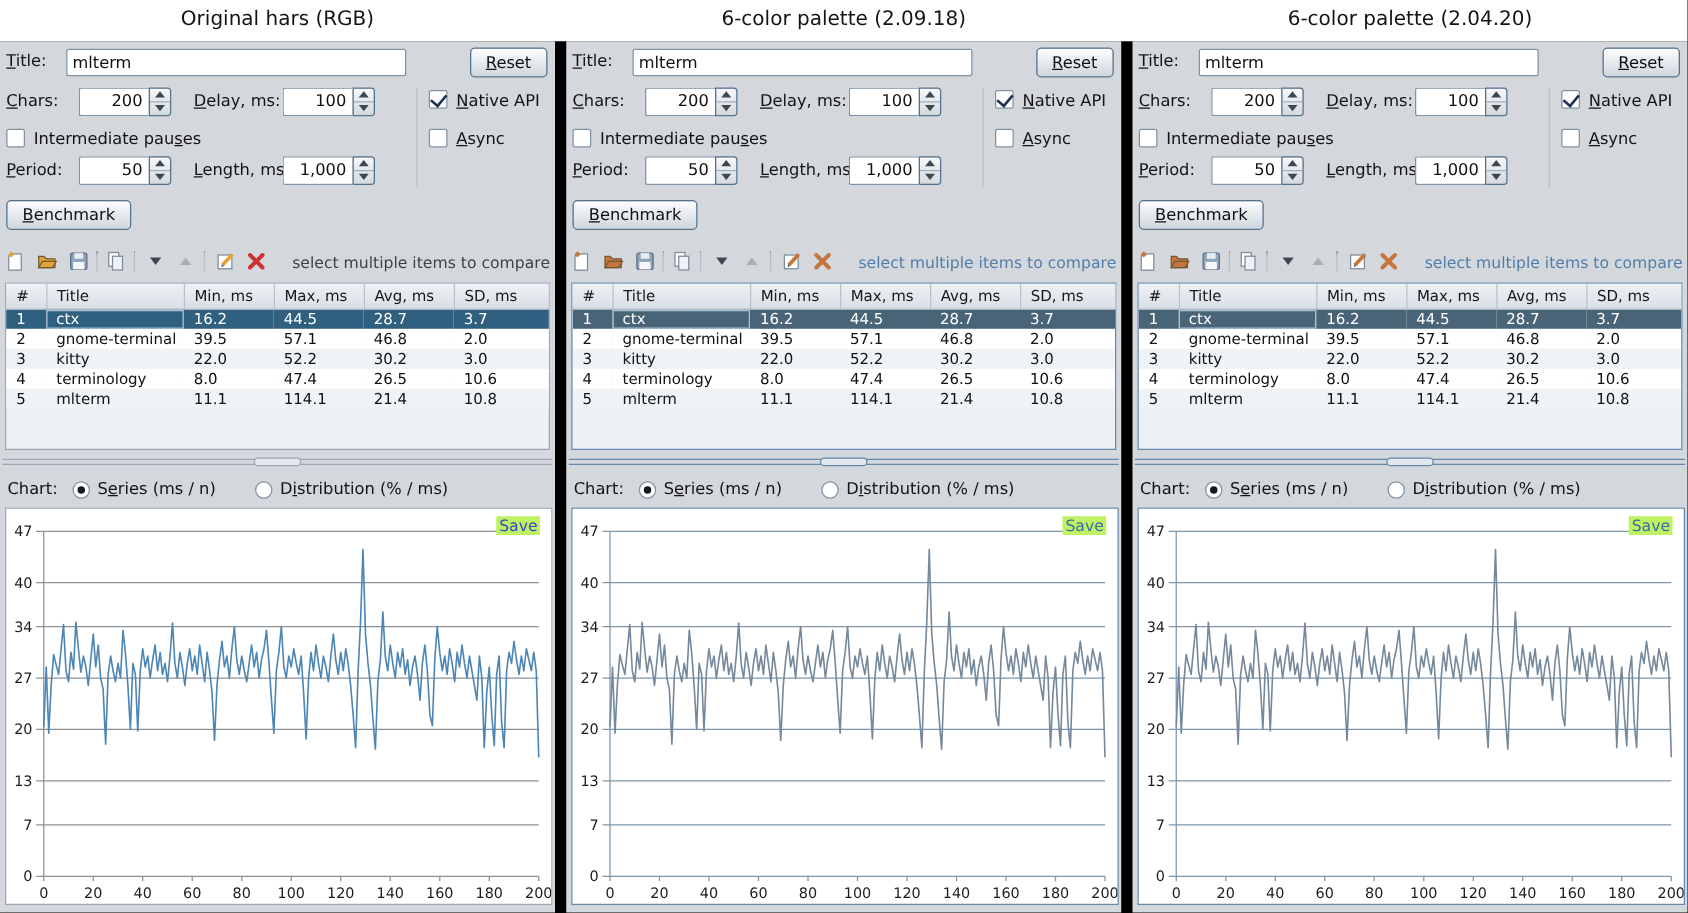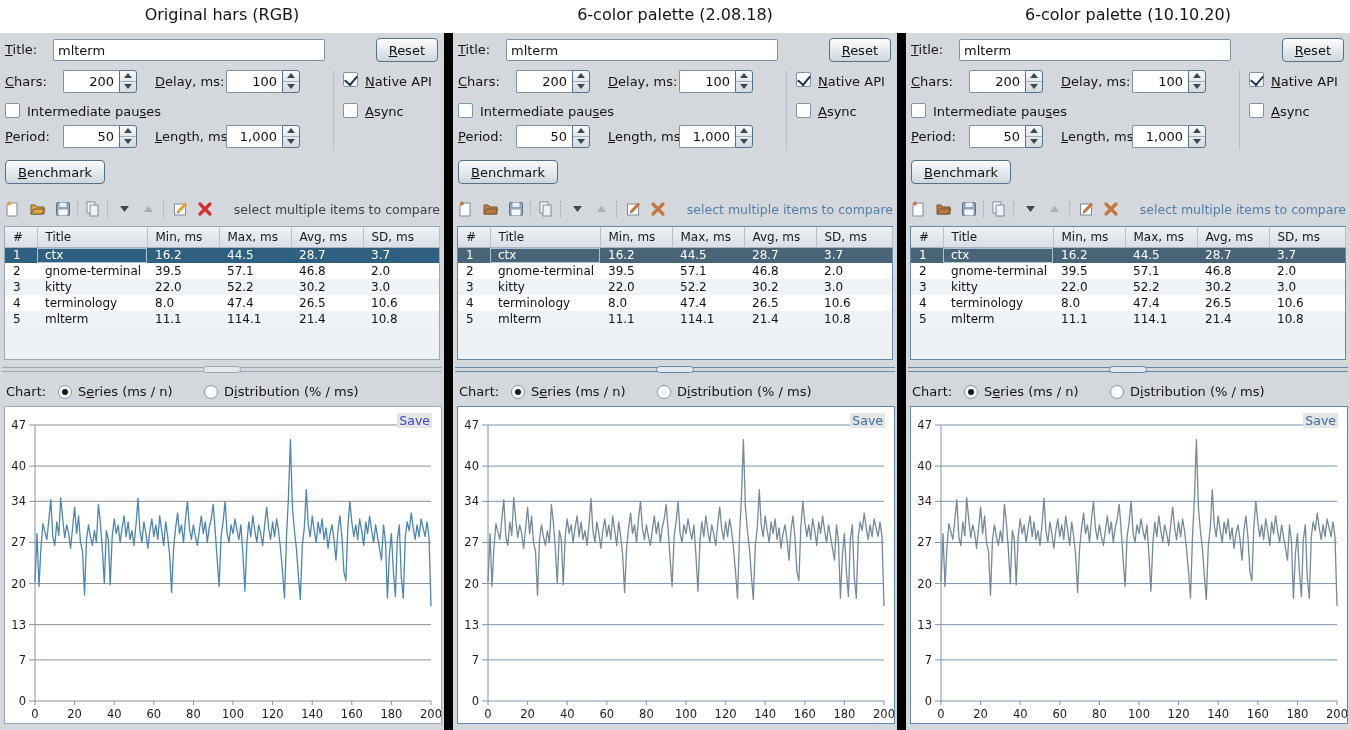--- a/index.html
+++ b/index.html
@@ -62,29 +62,29 @@
 
   
   .chart-ctl { position:absolute; left:6px; top:351px; height:18px; font-size:13px; white-space:nowrap; }
   .radio { position:absolute; top:1px; width:14px; height:14px; border:1px solid #7f93a5; border-radius:50%; background:#fff; }
   .radio.on::after { content:""; position:absolute; left:3px; top:3px; width:6px; height:6px; border-radius:50%; background:#17191c; }
 
   
   .chart-box { position:absolute; left:4px; top:373px; width:438px; height:318px;
                background:#fff; border:1px solid var(--box-border); }
   .chart-box svg { position:absolute; left:0; top:0; }
-  .save-link { position:absolute; right:9px; top:6px; font-size:12.5px; color:var(--save); cursor:pointer; background:#e5e5e5; padding:0 2px; }
+  .save-link { position:absolute; right:9px; top:6px; font-size:12.5px; color:var(--save); cursor:pointer; background:#bef264; padding:0 2px; }
 </style>
 </head>
 <body>
 
 <div class="header-strip">
   <div class="panel-title" style="left:0">Original hars (RGB)</div>
-  <div class="panel-title" style="left:453px">6-color palette (2.08.18)</div>
-  <div class="panel-title" style="left:906px">6-color palette (10.10.20)</div>
+  <div class="panel-title" style="left:453px">6-color palette (2.09.18)</div>
+  <div class="panel-title" style="left:906px">6-color palette (2.04.20)</div>
 </div>
 
 <div id="panels-row">
   <div class="panel" style="left: 0px; --icon-accent: #e3a23a; --icon-x: #cf3030; --hint: #3f4348; --line: #4d86b4; --grid: #8b9096; --save: #3a44c4; --sel: #2f607f; --box-border: #9aa8b6;">
 
     <span class="frm-label" style="left:5px; top:9px"><span class="mn">T</span>itle:</span>
     <input class="txt-input" style="left: 53px; top: 6px; width: 272px;" readonly="" value="mlterm">
     <button class="btn" style="right:6px; top:5px"><span class="mn">R</span>eset</button>
 
     <span class="frm-label" style="left:5px; top:41px"><span class="mn">C</span>hars:</span>

